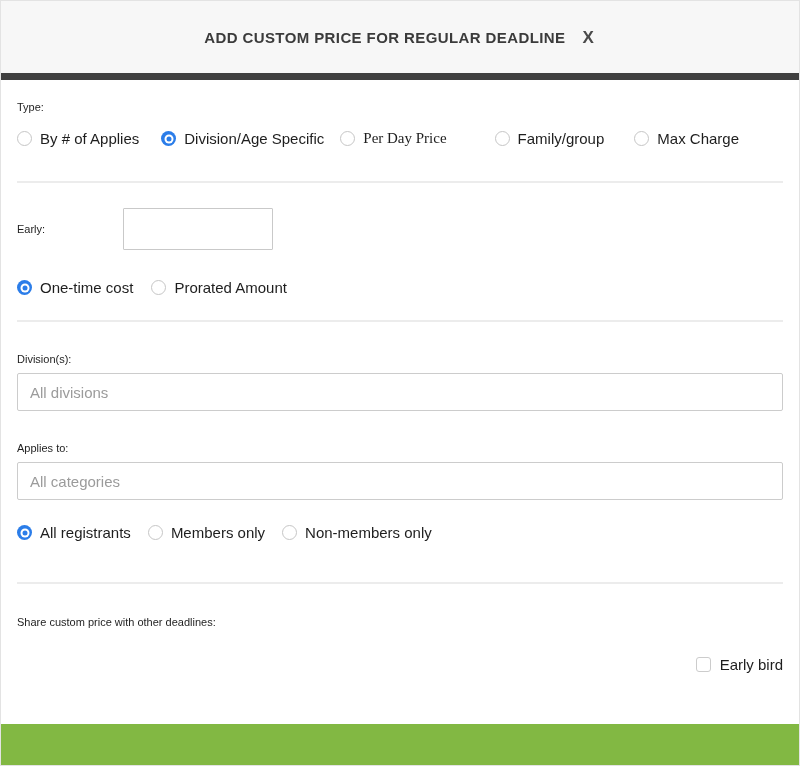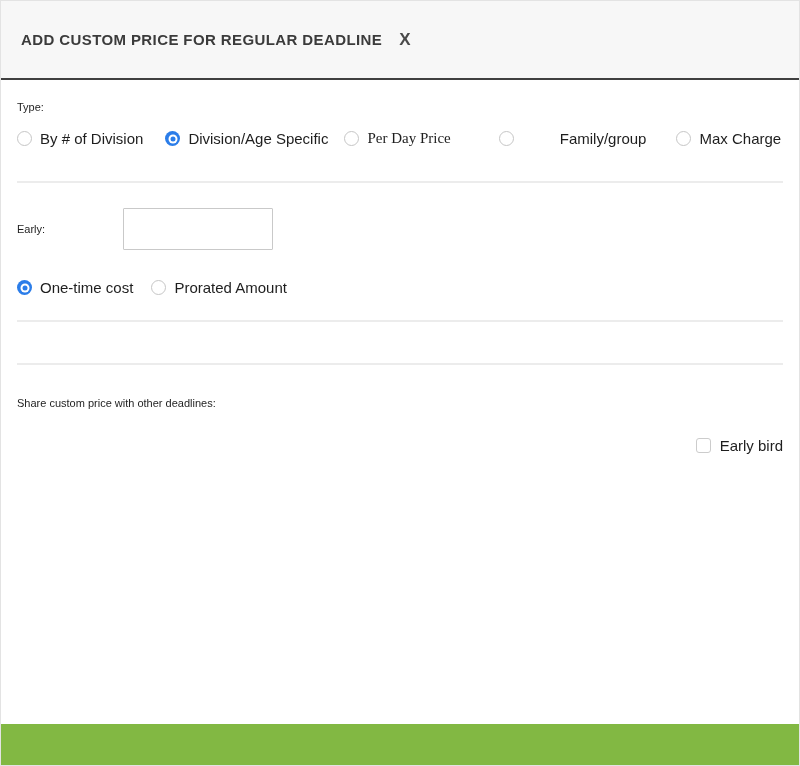--- a/index.html
+++ b/index.html
@@ -19,22 +19,22 @@
     position:relative;
     width:800px;height:766px;
     background:#fff;
     border:1px solid #e3e3e3;
     overflow:hidden;
   }
   
   .modal-header{
     height:79px;
     background:#f7f7f7;
-    border-bottom:2px solid #404040;
-    display:flex;align-items:center;justify-content:flex-start;
+    border-bottom:7px solid #404040;
+    display:flex;align-items:center;justify-content:center;
     padding:0 20px;
     gap:15px;
   }
   .modal-title{
     font-size:15px;font-weight:700;letter-spacing:.4px;
     color:#3b3b3b;text-transform:uppercase;
   }
   .close-x{
     font-size:17px;font-weight:700;color:#4a4a4a;
     cursor:pointer;line-height:1;padding:4px 2px;
@@ -42,21 +42,21 @@
   
   .modal-body{padding:0 16px;}
   .field-label{font-size:11px;color:#1e1e1e;}
   .divider{height:2px;background:#ececec;border:none;}
   .sec-type .field-label{margin-top:21px;}
   .radio-row{display:flex;align-items:center;flex-wrap:nowrap;}
   .type-row{margin-top:17px;}
   .type-row .radio-item:nth-child(1){margin-right:22px;}
   .type-row .radio-item:nth-child(2){margin-right:16px;}
   .type-row .radio-item:nth-child(3){margin-right:48px;font-family:Liberation Serif, serif;}
-  .type-row .radio-item:nth-child(4){margin-right:30px;gap:38px;}
+  .type-row .radio-item:nth-child(4){margin-right:30px;}
   .divider-1{margin-top:34px;}
   .price-row{display:flex;align-items:center;margin-top:25px;}
   .price-row .field-label{width:106px;}
   .price-input{
     width:150px;height:42px;
     border:1px solid #c9c9c9;border-radius:1px;
     font-size:15px;padding:0 10px;color:#1e1e1e;outline:none;
     font-family:"Liberation Sans","DejaVu Sans",sans-serif;
   }
   .payment-row{margin-top:29px;}
@@ -125,21 +125,21 @@
     <div class="close-x">X</div>
   </div>
 
   <div class="modal-body">
 
     <div class="sec-type">
       <div class="field-label">Type:</div>
       <div class="radio-row type-row">
         <div class="radio-item">
           <span class="radio-circle"></span>
-          <span class="radio-label">By # of Division</span>
+          <span class="radio-label">By # of Applies</span>
         </div>
         <div class="radio-item selected">
           <span class="radio-circle"></span>
           <span class="radio-label">Division/Age Specific</span>
         </div>
         <div class="radio-item">
           <span class="radio-circle"></span>
           <span class="radio-label">Per Day Price</span>
         </div>
         <div class="radio-item">
@@ -167,20 +167,40 @@
         </div>
         <div class="radio-item">
           <span class="radio-circle"></span>
           <span class="radio-label">Prorated Amount</span>
         </div>
       </div>
     </div>
 
     <hr class="divider divider-2">
 
+    <div class="sec-divisions">
+      <div class="field-label">Division(s):</div>
+      <input class="big-input" type="text" placeholder="All divisions" style="">
+      <div class="field-label applies-label">Applies to:</div>
+      <input class="big-input" type="text" placeholder="All categories" style="">
+      <div class="radio-row registrant-row">
+        <div class="radio-item selected">
+          <span class="radio-circle"></span>
+          <span class="radio-label">All registrants</span>
+        </div>
+        <div class="radio-item">
+          <span class="radio-circle"></span>
+          <span class="radio-label">Members only</span>
+        </div>
+        <div class="radio-item">
+          <span class="radio-circle"></span>
+          <span class="radio-label">Non-members only</span>
+        </div>
+      </div>
+    </div>
 
     <hr class="divider divider-3">
 
     <div class="sec-share">
       <div class="field-label share-label">Share custom price with other deadlines:</div>
       <div class="checkbox-row">
         <span class="checkbox-box"></span>
         <span class="checkbox-label">Early bird</span>
       </div>
     </div>

